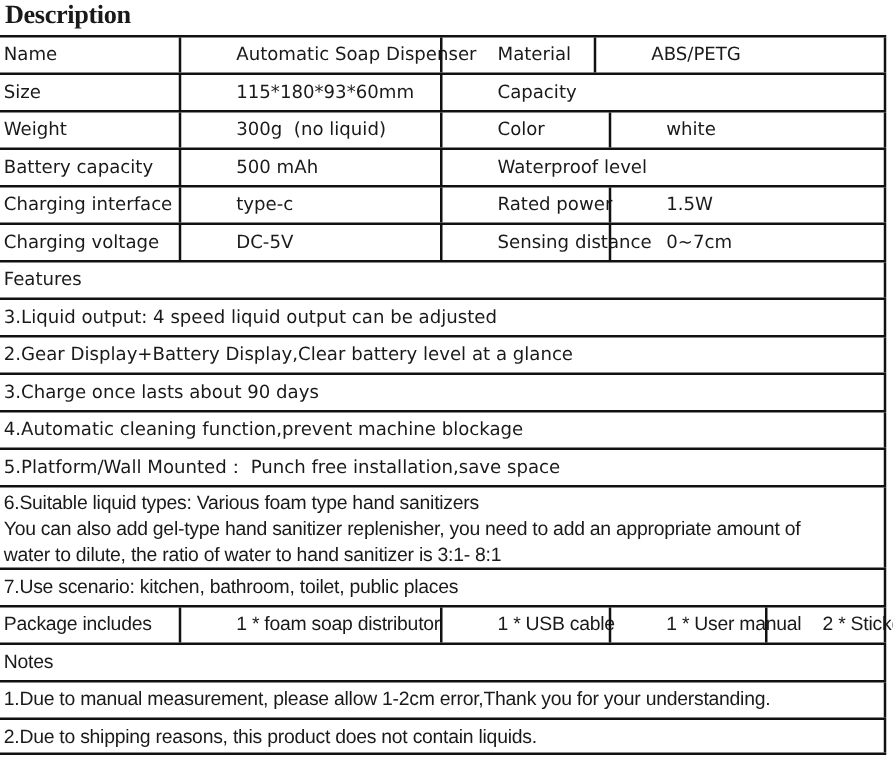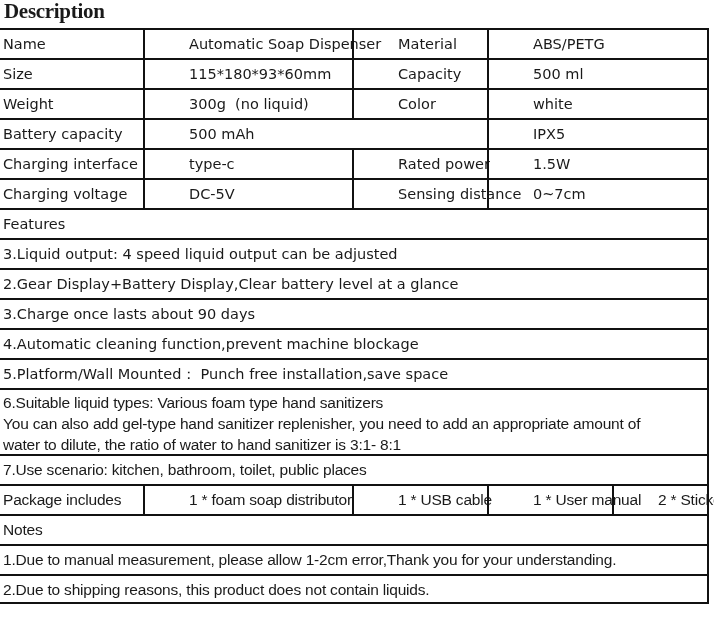--- a/index.html
+++ b/index.html
@@ -22,41 +22,40 @@
 <body>
 
 <div class="title">Description</div>
 
 <div class="tbl">
 
   <div class="row">
     <div class="cell" style="left:0;width:143px">Name</div>
     <div class="cell bl" style="left:143px;width:209px">Automatic Soap Dispenser</div>
     <div class="cell bl" style="left:352px;width:135px">Material</div>
-    <div class="cell bl" style="left:487px;width:194px">ABS/PETG</div>
+    <div class="cell bl" style="left:475px;width:194px">ABS/PETG</div>
     <div class="rborder"></div>
   </div>
   <div class="row">
     <div class="cell" style="left:0;width:143px">Size</div>
     <div class="cell bl" style="left:143px;width:209px">115*180*93*60mm</div>
     <div class="cell bl" style="left:352px;width:135px">Capacity</div>
-    <div class="cell bl" style="left:487px;width:222px">500 ml</div>
     <div class="rborder"></div>
   </div>
   <div class="row">
     <div class="cell" style="left:0;width:143px">Weight</div>
     <div class="cell bl" style="left:143px;width:209px;white-space:pre">300g  (no liquid)</div>
     <div class="cell bl" style="left:352px;width:135px">Color</div>
     <div class="cell bl" style="left:487px;width:222px">white</div>
     <div class="rborder"></div>
   </div>
   <div class="row">
     <div class="cell" style="left:0;width:143px">Battery capacity</div>
     <div class="cell bl" style="left:143px;width:209px">500 mAh</div>
-    <div class="cell bl" style="left:487px;width:222px">IPX5</div>
+    <div class="cell bl" style="left:352px;width:135px">Waterproof level</div>
     <div class="rborder"></div>
   </div>
   <div class="row">
     <div class="cell" style="left:0;width:143px">Charging interface</div>
     <div class="cell bl" style="left:143px;width:209px">type-c</div>
     <div class="cell bl" style="left:352px;width:135px">Rated power</div>
     <div class="cell bl" style="left:487px;width:222px">1.5W</div>
     <div class="rborder"></div>
   </div>
   <div class="row">

